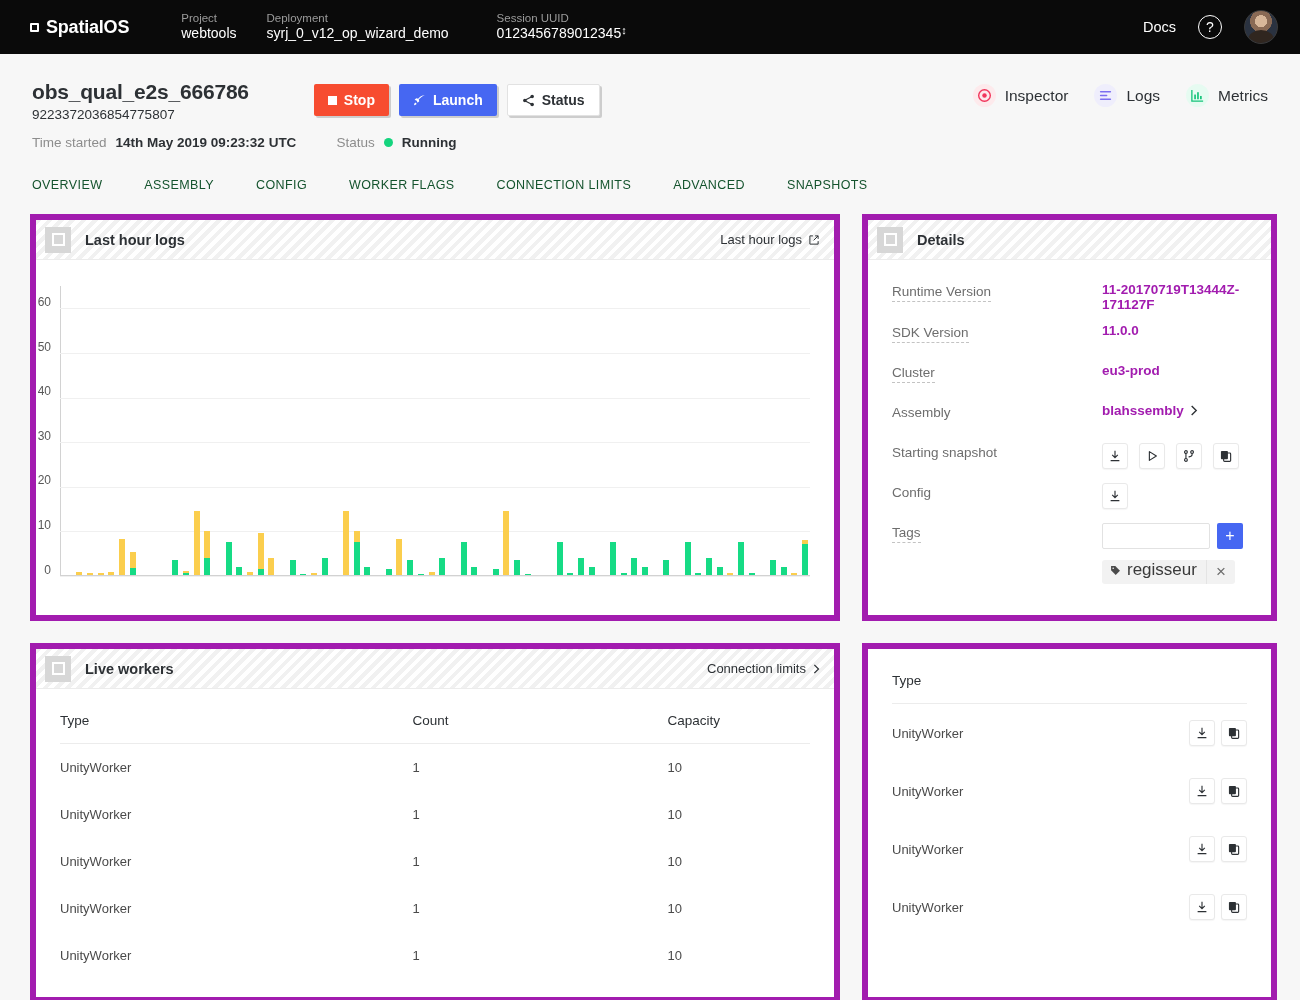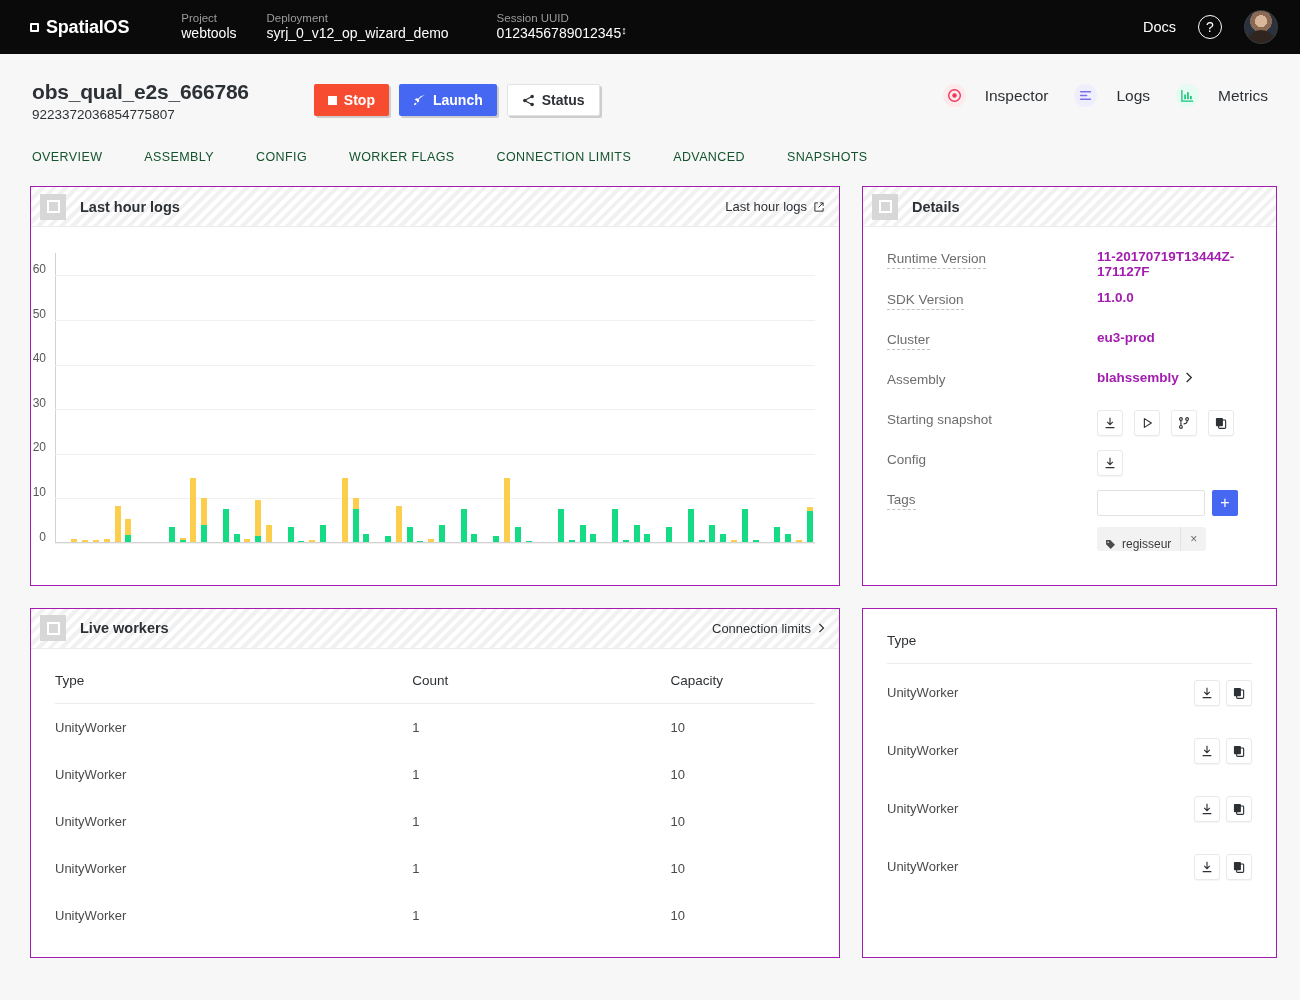--- a/index.html
+++ b/index.html
@@ -74,21 +74,21 @@
     font-size: 13.5px; margin-top: 13px;
   }
   .dim { color: #8d8d8d; }
   .strong { font-weight: bold; color: #2d3135; }
   .sep { width: 22px; }
   .run-dot { width: 9px; height: 9px; border-radius: 50%; background: #15d47e; }
 
   .head-right {
     margin-left: auto; display: flex; align-items: center; gap: 26px; padding-top: 4px;
   }
-  .head-link { display: flex; align-items: center; gap: 19px; text-decoration: none; color: #2d3135; text-align: right; }
+  .head-link { display: flex; align-items: center; gap: 9px; text-decoration: none; color: #2d3135; text-align: right; }
   .head-link span.lbl { font-size: 15.5px; }
   .round-ico {
     width: 23px; height: 23px; border-radius: 50%;
     display: flex; align-items: center; justify-content: center;
   }
   .ico-inspector { background: #fdeaec; }
   .ico-logs { background: #efeefc; }
   .ico-metrics { background: #e6fbf1; }
 
   
@@ -98,21 +98,21 @@
     text-decoration: none; padding-right: 42px; white-space: nowrap;
     cursor: pointer;
   }
 
   
   .grid {
     display: grid; grid-template-columns: 810px 415px; gap: 22px;
     padding: 22px 30px 0 30px;
   }
 
-  .card { background: #fff; border: 1px solid #a21caf; }
+  .card { background: #fff; border: 6px solid #a21caf; }
   .card-head {
     height: 40px; display: flex; align-items: center;
     border-bottom: 1px solid #ececec;
     background:
       repeating-linear-gradient(-45deg, #ffffff 0 4px, #f1f1f1 4px 8px);
   }
   .card-badge {
     width: 26px; height: 26px; background: #d7d7d7;
     display: flex; align-items: center; justify-content: center;
     margin-left: 9px; flex: 0 0 auto;
@@ -169,22 +169,22 @@
     width: 108px; height: 26px; border: 1px solid #e2e2e2; background: #fff;
     border-radius: 2px; padding: 0 7px; font-size: 13px;
     font-family: "Liberation Sans", sans-serif; outline: none;
   }
   .plus-btn {
     width: 26px; height: 26px; background: #4667f2; color: #fff; border: none;
     border-radius: 2px; font-size: 16px; line-height: 1; cursor: pointer;
     display: inline-flex; align-items: center; justify-content: center; margin-left: 7px;
   }
   .chip {
-    display: inline-flex; align-items: flex-end; background: #f2f2f2;
-    border-radius: 3px; height: 24px; font-size: 12px; font-weight: normal; color: #3a3a3a;
+    display: inline-flex; align-items: flex-start; background: #f2f2f2;
+    border-radius: 3px; height: 24px; font-size: 17px; font-weight: normal; color: #3a3a3a;
   }
   .chip .chip-label { padding: 0 9px 0 8px; display: flex; align-items: center; gap: 6px; }
   .chip .chip-x { padding: 0 9px; border-left: 1px solid #e4e4e4; height: 100%; display: flex; align-items: center; cursor: pointer; color: #6d6d6d; }
 
   
   .tbl-body { padding: 20px 24px 18px 24px; }
   .tbl { width: 100%; border-collapse: collapse; }
   .tbl th {
     text-align: left; font-size: 13.5px; font-weight: normal; color: #2d3135;
     padding: 4px 0 15px 0; border-bottom: 1px solid #ececec;
@@ -291,20 +291,28 @@
               <rect x="4.5" y="7" width="1.8" height="5" fill="#15c47a"></rect>
               <rect x="7.6" y="4.5" width="1.8" height="7.5" fill="#15c47a"></rect>
               <rect x="10.7" y="8.5" width="1.8" height="3.5" fill="#15c47a"></rect>
             </svg>
         </span>
         <span class="lbl">Metrics</span>
       </a>
     </div>
   </div>
 
+  <div class="status-row">
+    <span class="dim">Time started</span>
+    <span class="strong">14th May 2019 09:23:32 UTC</span>
+    <span class="sep"></span>
+    <span class="dim">Status</span>
+    <span class="run-dot"></span>
+    <span class="strong">Running</span>
+  </div>
 </div>
 
 <div class="tabs">
   <a class="tab">OVERVIEW</a>
   <a class="tab">ASSEMBLY</a>
   <a class="tab">CONFIG</a>
   <a class="tab">WORKER FLAGS</a>
   <a class="tab">CONNECTION LIMITS</a>
   <a class="tab">ADVANCED</a>
   <a class="tab">SNAPSHOTS</a>

